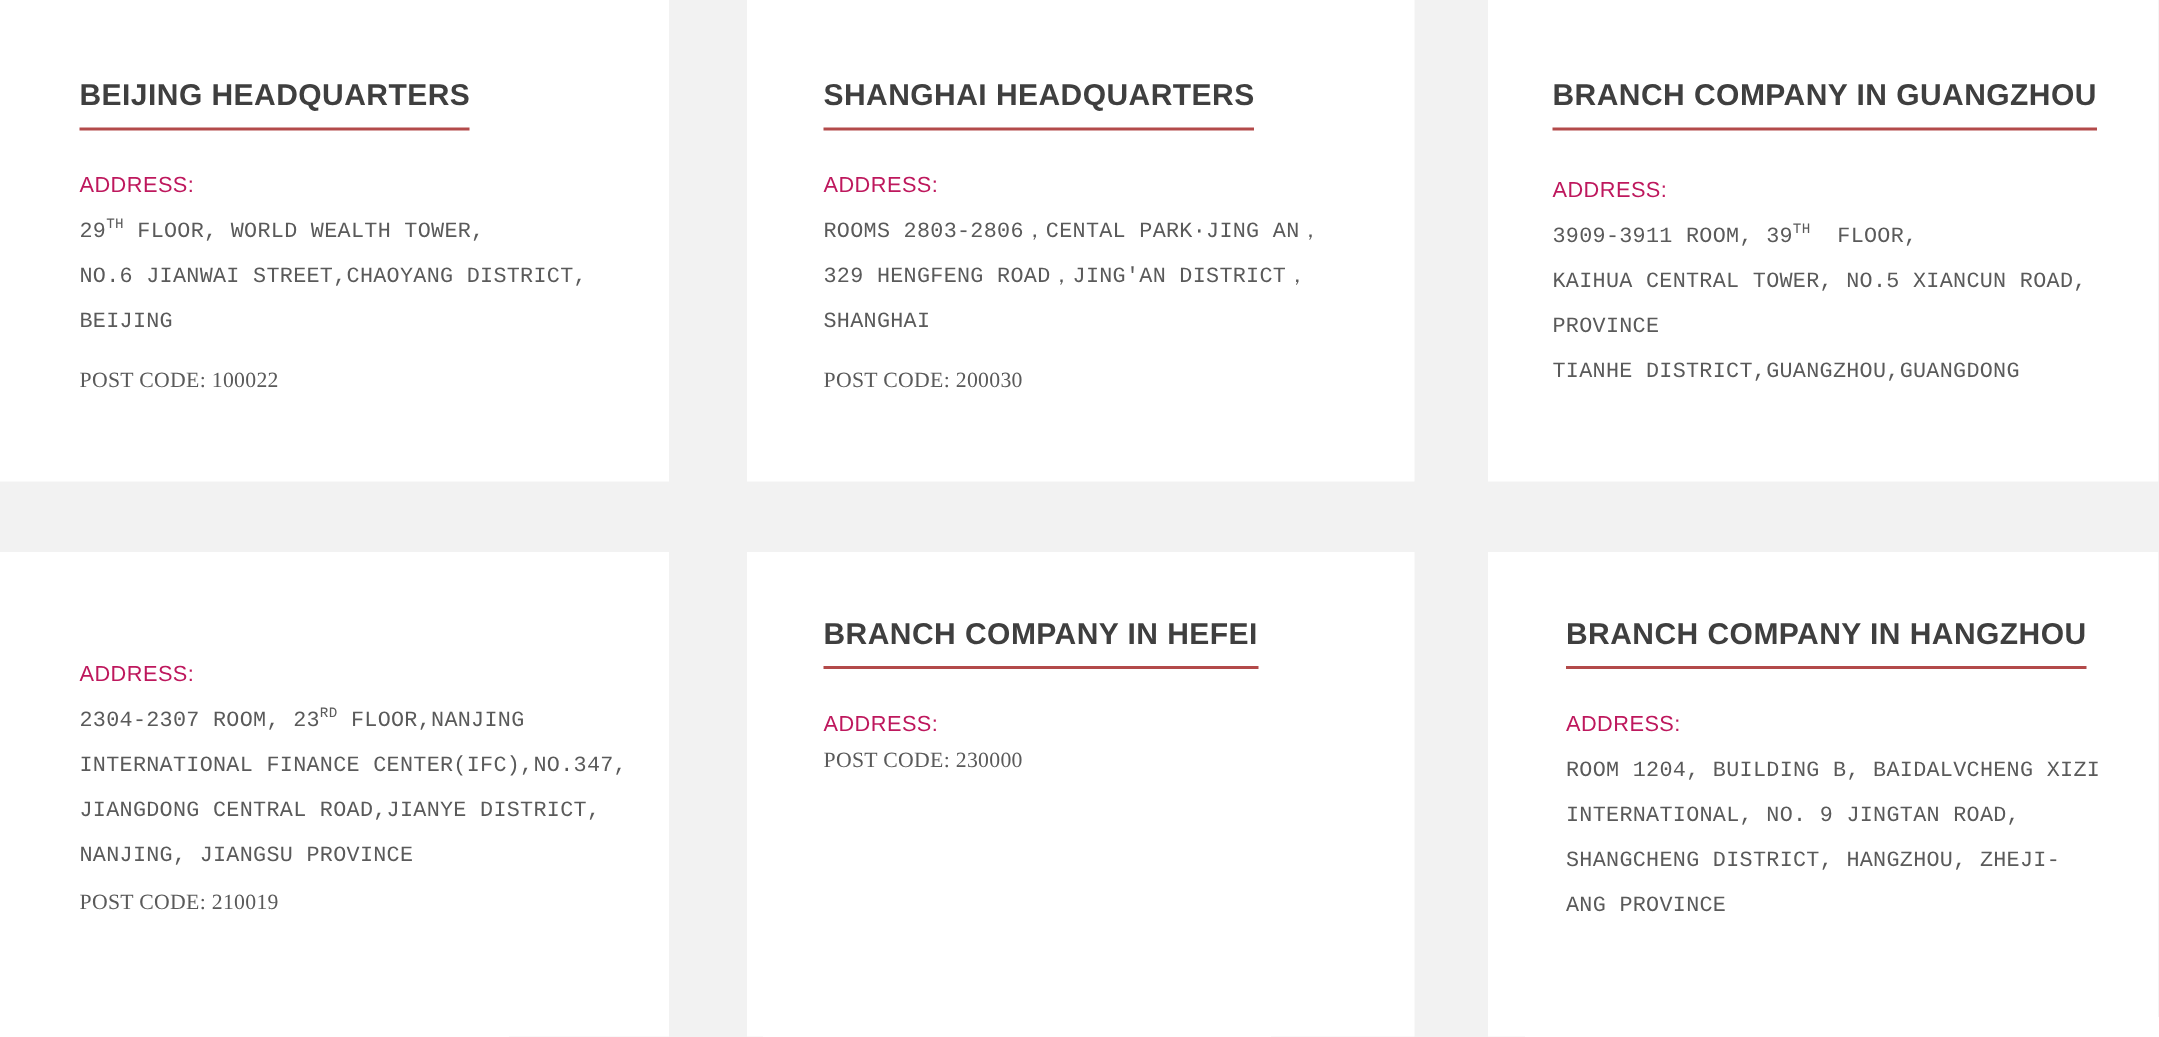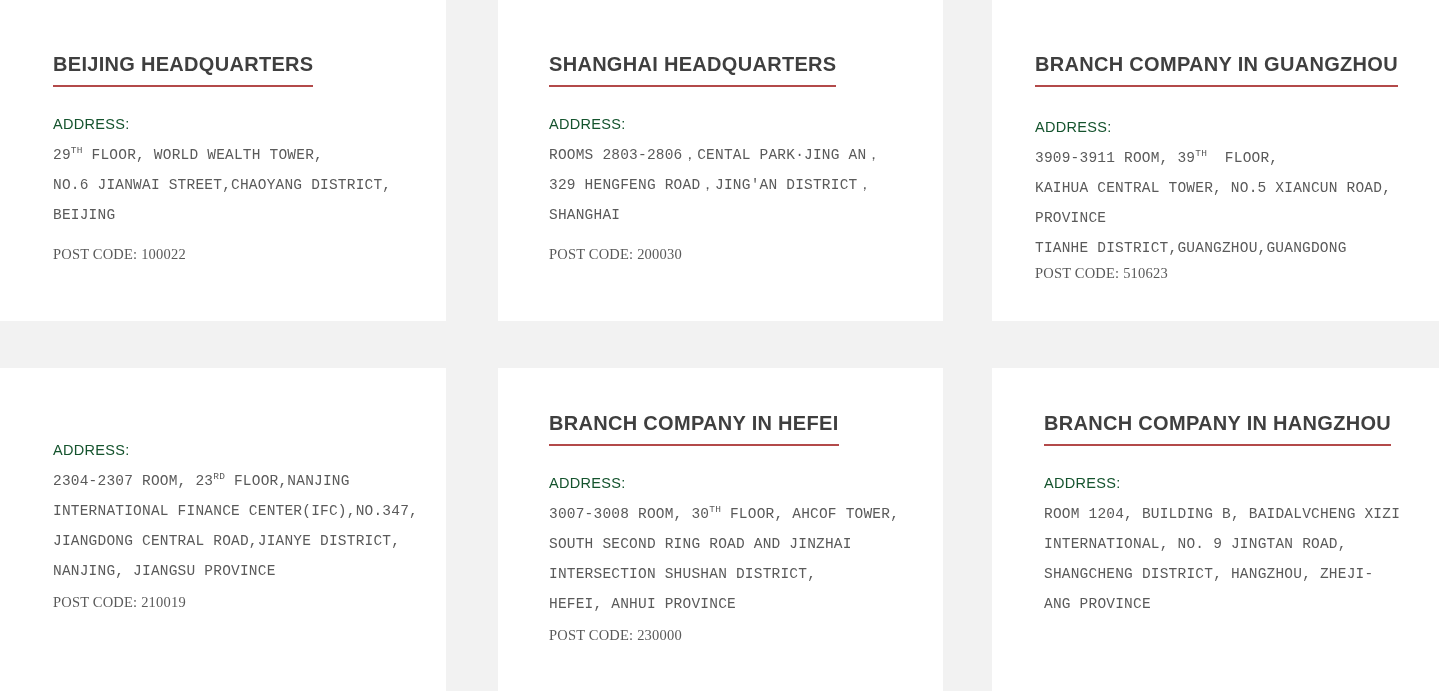--- a/index.html
+++ b/index.html
@@ -47,21 +47,21 @@
     letter-spacing: 0.3px;
     color: #3f3f3f;
     text-transform: uppercase;
     padding-bottom: 9px;
     border-bottom: 2px solid #b34a4a;
     white-space: nowrap;
   }
 
   .addr-label {
     font-size: 14.5px;
-    color: #14532d;
+    color: #be185d;
     letter-spacing: 0.3px;
     margin-top: 29px;
   }
 
   .addr-lines {
     margin-top: 8px;
     font-family: Liberation Mono, monospace;
   }
   .addr-lines .ln {
     font-size: 14.5px;
@@ -130,47 +130,40 @@
   <div class="card row1 col3 c-gz">
     <div class="card-inner">
       <div class="card-title">BRANCH COMPANY IN GUANGZHOU</div>
       <div class="addr-label">ADDRESS:</div>
       <div class="addr-lines">
         <div class="ln">3909-3911 ROOM, 39<sup>TH</sup>  FLOOR,</div>
         <div class="ln">KAIHUA CENTRAL TOWER, NO.5 XIANCUN ROAD,</div>
         <div class="ln">PROVINCE</div>
         <div class="ln">TIANHE DISTRICT,GUANGZHOU,GUANGDONG</div>
       </div>
-      <div class="post" style="margin-top:2px;">POST CODE: 510623</div>
     </div>
   </div>
 
   <div class="card row2 col1 c-nj">
     <div class="card-inner">
       <div class="addr-label">ADDRESS:</div>
       <div class="addr-lines">
         <div class="ln">2304-2307 ROOM, 23<sup>RD</sup> FLOOR,NANJING</div>
         <div class="ln">INTERNATIONAL FINANCE CENTER(IFC),NO.347,</div>
         <div class="ln">JIANGDONG CENTRAL ROAD,JIANYE DISTRICT,</div>
         <div class="ln">NANJING, JIANGSU PROVINCE</div>
       </div>
       <div class="post" style="margin-top:8px;">POST CODE: 210019</div>
     </div>
   </div>
 
   <div class="card row2 col2 c-hf">
     <div class="card-inner">
       <div class="card-title">BRANCH COMPANY IN HEFEI</div>
       <div class="addr-label">ADDRESS:</div>
-      <div class="addr-lines">
-        <div class="ln">3007-3008 ROOM, 30<sup>TH</sup> FLOOR, AHCOF TOWER,</div>
-        <div class="ln">SOUTH SECOND RING ROAD AND JINZHAI</div>
-        <div class="ln">INTERSECTION SHUSHAN DISTRICT,</div>
-        <div class="ln">HEFEI, ANHUI PROVINCE</div>
-      </div>
       <div class="post" style="margin-top:8px;">POST CODE: 230000</div>
     </div>
   </div>
 
   <div class="card row2 col3 c-hz">
     <div class="card-inner">
       <div class="card-title">BRANCH COMPANY IN HANGZHOU</div>
       <div class="addr-label">ADDRESS:</div>
       <div class="addr-lines">
         <div class="ln">ROOM 1204, BUILDING B, BAIDALVCHENG XIZI</div>

